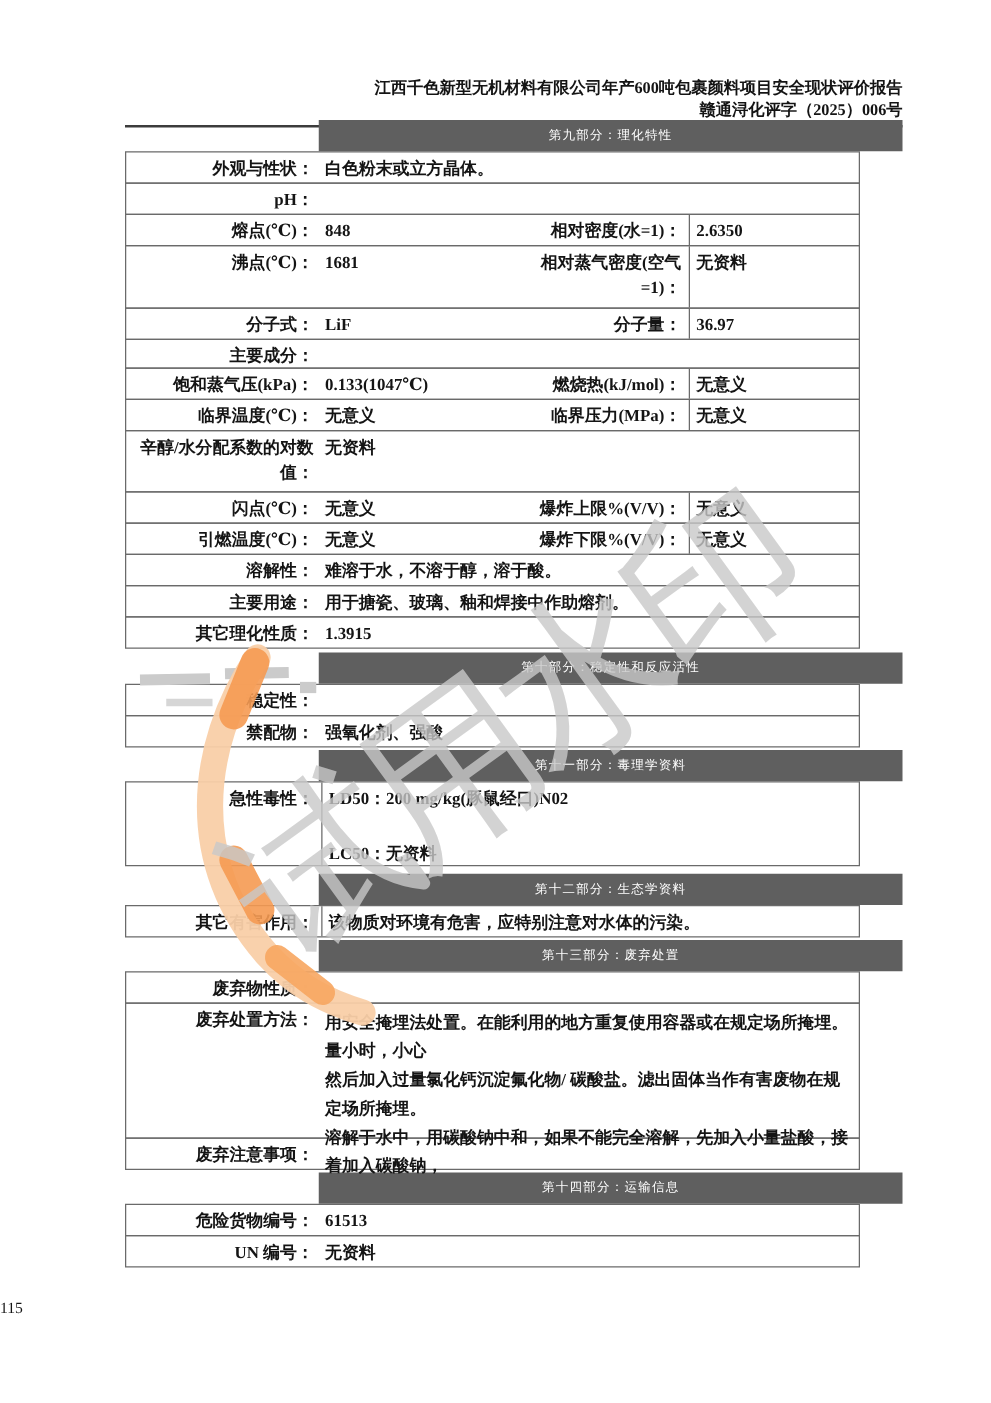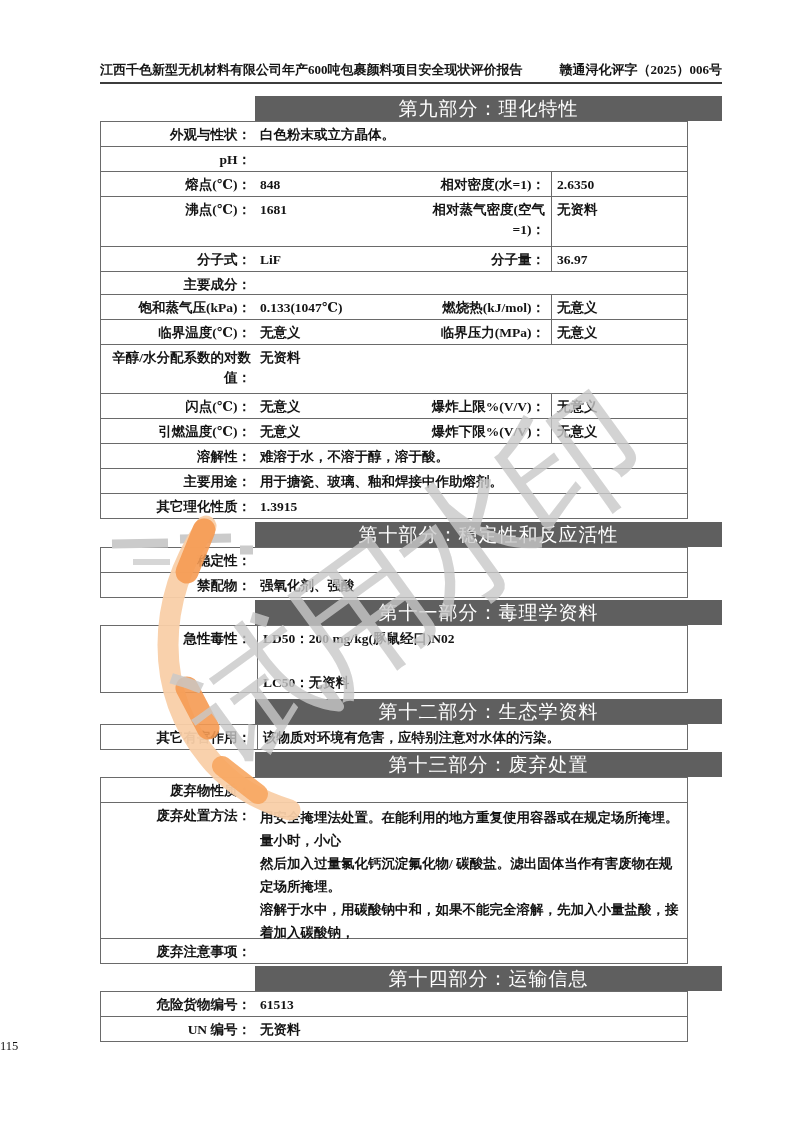--- a/index.html
+++ b/index.html
@@ -9,38 +9,38 @@
     --wm-gray:#c9c9c9;
     --wm-orange-light:#f9cfa8;
     --wm-orange:#f59a52;
   }
   html,body{margin:0;padding:0;background:#fff;}
   .page{position:relative;width:793px;height:1122px;background:#fff;overflow:hidden;
         font-family:"Liberation Serif","DejaVu Serif",serif;color:var(--text);}
   
   .doc-header{position:absolute;left:100px;top:61px;width:622px;display:flex;
         justify-content:space-between;align-items:flex-end;font-size:13px;font-weight:bold;
-        border-bottom:2px solid #3c3c3c;padding-bottom:3px;white-space:nowrap;}
+        border-bottom:2px solid #3c3c3c;padding-bottom:3px;white-space:nowrap;flex-direction:column;}
   
   .content{position:absolute;left:100px;top:96px;width:622px;}
   .secbar{margin-left:155px;width:467px;height:25px;background:var(--bar-bg);color:#fff;
-        text-align:center;font-size:19px;line-height:25px;letter-spacing:1px;}
+        text-align:center;font-size:10px;line-height:25px;letter-spacing:1px;}
   .tgroup{width:588px;font-weight:bold;}
   .trow{display:grid;grid-template-columns:156px 1fr;border:1px solid var(--border);
         box-sizing:border-box;font-size:13.5px;background:transparent;}
   .trow + .trow{margin-top:-1px;}
   .trow .lbl{text-align:right;padding:3px 6px 0 2px;line-height:20px;}
   .trow .val{padding:3px 2px 0 3px;line-height:20px;}
   .cols4{grid-template-columns:156px 149px 145px 138px;}
   .cols4 .val2{border-left:1px solid var(--border);padding-left:5px;}
   .split .val{border-left:1px solid var(--border);padding-left:5px;}
   .trow p{margin:0;line-height:23px;}
   .acute .val p{line-height:20px;}
   .acute .val p.mt{margin-top:24px;}
-  .h24{height:24px}.h26{height:26px}.h50{height:50px}.h51{height:51px}.h68{height:68px}.h137{height:137px}
+  .h24{height:24px}.h26{height:26px}.h50{height:50px}.h51{height:51px}.h68{height:68px}.h137{height:109px}
   .g2{height:2px}.g3{height:3px}.g6{height:6px}
   
   .pageno{position:absolute;left:0;right:0;top:1039px;text-align:left;font-size:12.5px;}
   
   .watermark{position:absolute;inset:0;z-index:5;pointer-events:none;}
   .wm-text{position:absolute;left:138px;top:503px;width:544px;height:155px;line-height:155px;
         text-align:center;white-space:nowrap;font-family:"Liberation Sans","DejaVu Sans",sans-serif;
         font-size:140px;letter-spacing:-10px;color:var(--wm-gray);opacity:0.80;transform:rotate(-36deg);}
   .wm-svg{position:absolute;left:0;top:0;}
 </style>

